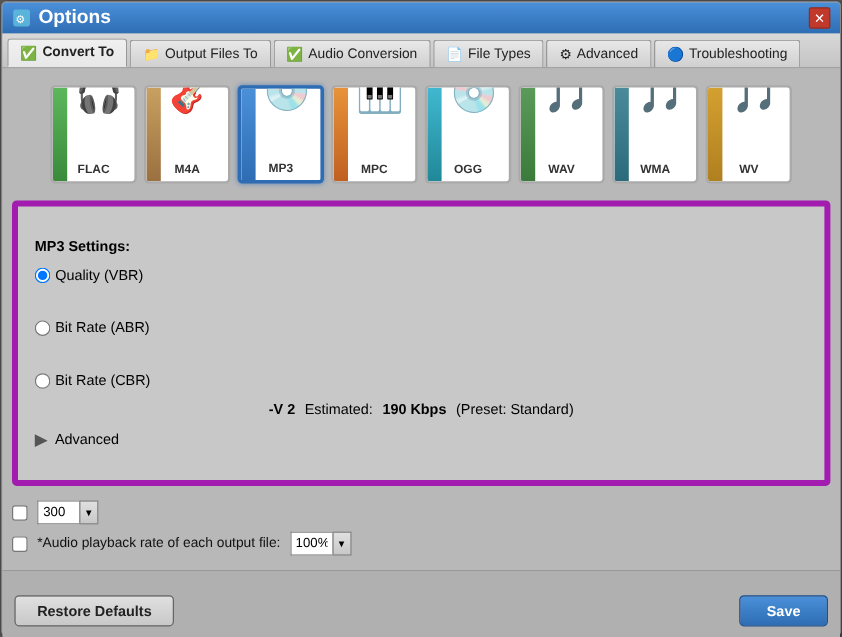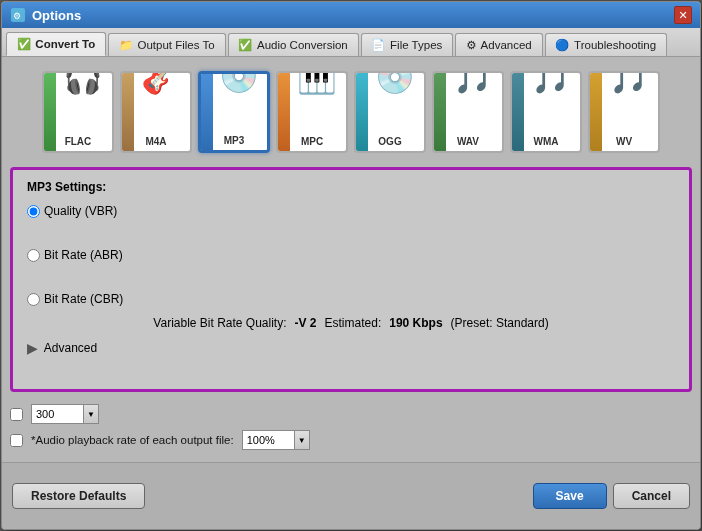--- a/index.html
+++ b/index.html
@@ -36,21 +36,21 @@
     .title-bar-left {
       display: flex;
       align-items: center;
       gap: 6px;
     }
     .title-bar-icon {
       width: 16px;
       height: 16px;
     }
     .title-text {
-      font-size: 13px;
+      font-size: 16px;
       font-weight: bold;
     }
     .title-close {
       width: 18px;
       height: 18px;
       background: #c0392b;
       border: 1px solid #922b21;
       border-radius: 2px;
       display: flex;
       align-items: center;
@@ -143,24 +143,24 @@
     .card-green::before { background: linear-gradient(to bottom, #5cb85c, #3a8a3a); }
     .card-brown::before { background: linear-gradient(to bottom, #c8a060, #9a7040); }
     .card-blue::before { background: linear-gradient(to bottom, #4a90d9, #2e6db4); }
     .card-orange::before { background: linear-gradient(to bottom, #e8923a, #c06020); }
     .card-cyan::before { background: linear-gradient(to bottom, #40b8d0, #208898); }
     .card-darkgreen::before { background: linear-gradient(to bottom, #5a9a5a, #3a7a3a); }
     .card-teal::before { background: linear-gradient(to bottom, #4a8a9a, #2a6a7a); }
     .card-amber::before { background: linear-gradient(to bottom, #d4a030, #b08020); }
 
     .settings-box {
-      border: 3px solid #a21caf;
+      border: 5px solid #a21caf;
       border-radius: 4px;
       background: #c8c8c8;
-      padding: 10px 14px;
+      padding: 26px 14px;
       flex: 1;
     }
     .settings-title {
       font-weight: bold;
       font-size: 12px;
       margin-bottom: 10px;
     }
     .radio-row {
       display: flex;
       justify-content: center;
@@ -239,21 +239,21 @@
     .option-row label {
       font-size: 11.5px;
       color: #111;
     }
     .option-dropdown {
       display: flex;
       align-items: center;
       gap: 0;
     }
     .opt-input {
-      width: 52px;
+      width: 35px;
       height: 20px;
       border: 1px solid #888;
       border-right: none;
       padding: 0 4px;
       font-size: 11px;
       background: white;
     }
     .opt-arrow-btn {
       width: 16px;
       height: 20px;
@@ -425,21 +425,20 @@
           <span>Bit Rate (ABR)</span>
         </label>
         <label class="radio-item">
           <input type="radio" name="bitrate-mode" class="radio-input" style="">
           <span>Bit Rate (CBR)</span>
         </label>
       </div>
 
 
       <div class="vbr-row">
-        <span>Variable Bit Rate Quality:</span>
         <span class="vbr-val">-V 2</span>
         <span>Estimated:</span>
         <strong>190 Kbps</strong>
         <span>(Preset: Standard)</span>
       </div>
 
       <div class="advanced-row">
         <span class="adv-arrow">▶</span>
         <span>Advanced</span>
       </div>
@@ -461,16 +460,15 @@
           <div class="opt-arrow-btn">▼</div>
         </div>
       </div>
     </div>
   </div>
 
   <div class="bottom-bar">
     <button class="btn btn-restore">Restore Defaults</button>
     <div class="btn-group-right">
       <button class="btn btn-save">Save</button>
-      <button class="btn btn-cancel">Cancel</button>
     </div>
   </div>
 </div>
 
 </body></html>

